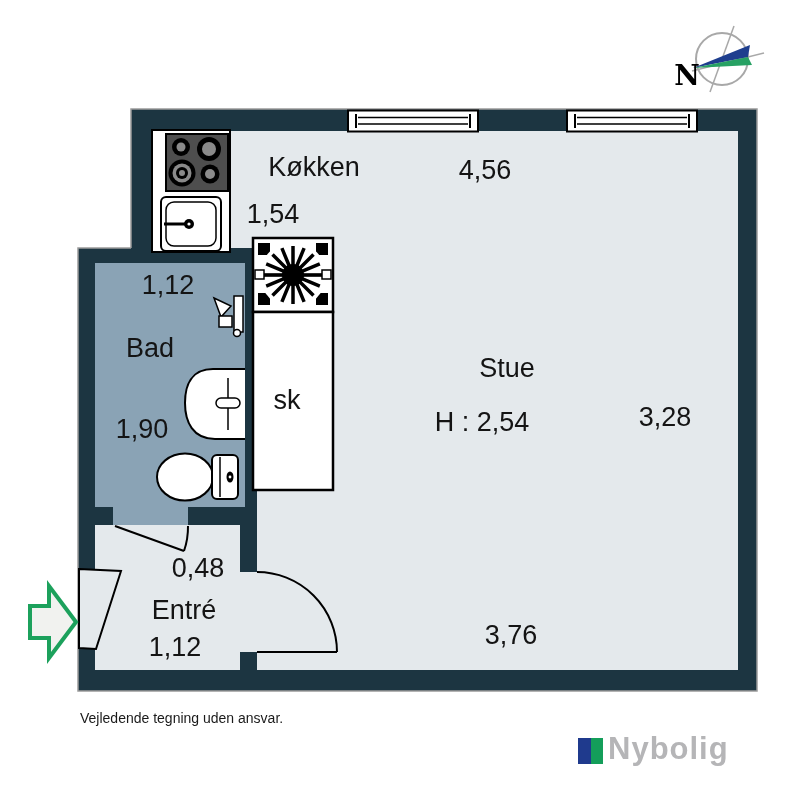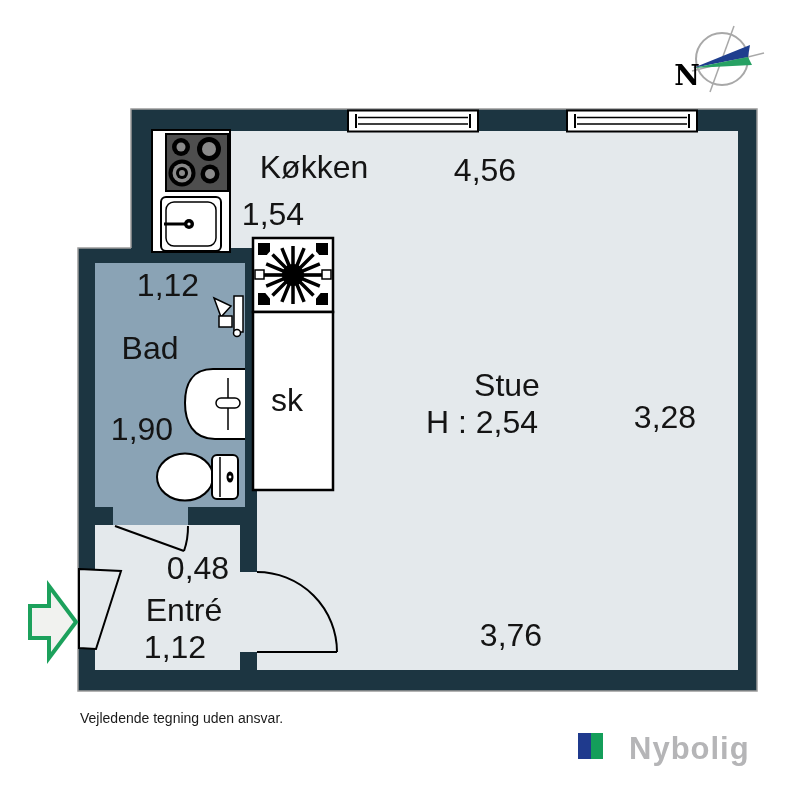--- a/index.html
+++ b/index.html
@@ -6,31 +6,31 @@
   body{
     width:800px;height:800px;position:relative;background:#ffffff;
     font-family:"Liberation Sans",sans-serif;overflow:hidden;
   }
   #plan-svg{position:absolute;left:0;top:0;}
   .wall{fill:var(--wall);}
   .floor{fill:var(--floor);}
   .badfloor{fill:var(--bad_floor);}
   .lbl{
     position:absolute;transform:translate(-50%,-50%);
-    font-size:32px;color:#141414;white-space:nowrap;line-height:1;
+    font-size:27px;color:#141414;white-space:nowrap;line-height:1;
   }
   #north-label{
     position:absolute;left:687px;top:75px;transform:translate(-50%,-50%);
     font-family:"DejaVu Serif",serif;font-size:28px;font-weight:600;color:#000;
   }
   #disclaimer{
     position:absolute;left:80px;top:710px;font-size:14px;color:#1a1a1a;
   }
   #logo{
-    position:absolute;left:578px;top:733px;display:flex;align-items:flex-start;gap:26px;
+    position:absolute;left:578px;top:733px;display:flex;align-items:flex-end;gap:5px;
   }
   #logo .sq{width:25px;height:26px;display:flex;}
   #logo .sq .b{width:50%;height:100%;background:var(--logo_blue);}
   #logo .sq .g{width:50%;height:100%;background:var(--logo_green);}
   #logo .txt{
     font-size:31px;font-weight:bold;color:var(--logo_text);letter-spacing:1px;line-height:1;
   }
 </style>
 </head>
 <body>
@@ -146,21 +146,21 @@
 <div class="lbl" style="left:314px;top:167px">Køkken</div>
 <div class="lbl" style="left:273px;top:214px">1,54</div>
 <div class="lbl" style="left:485px;top:170px">4,56</div>
 
 <div class="lbl" style="left:168px;top:285px">1,12</div>
 <div class="lbl" style="left:150px;top:348px">Bad</div>
 <div class="lbl" style="left:142px;top:429px">1,90</div>
 
 <div class="lbl" style="left:287px;top:400px">sk</div>
 
-<div class="lbl" style="left:507px;top:385px">Stue</div>
+<div class="lbl" style="left:507px;top:368px">Stue</div>
 <div class="lbl" style="left:482px;top:422px">H : 2,54</div>
 <div class="lbl" style="left:665px;top:417px">3,28</div>
 <div class="lbl" style="left:511px;top:635px">3,76</div>
 
 <div class="lbl" style="left:198px;top:568px">0,48</div>
 <div class="lbl" style="left:184px;top:610px">Entré</div>
 <div class="lbl" style="left:175px;top:647px">1,12</div>
 
 <div id="disclaimer">Vejledende tegning uden ansvar.</div>
 

